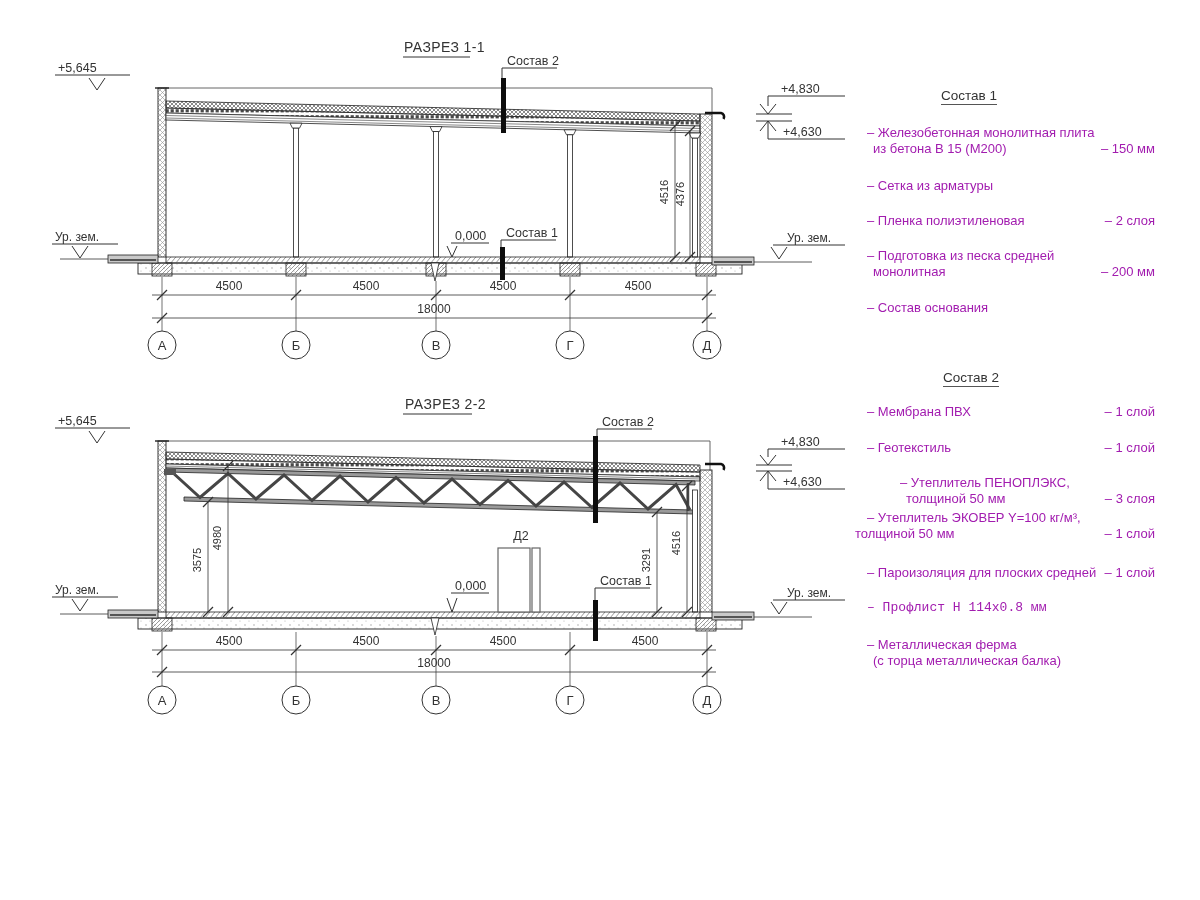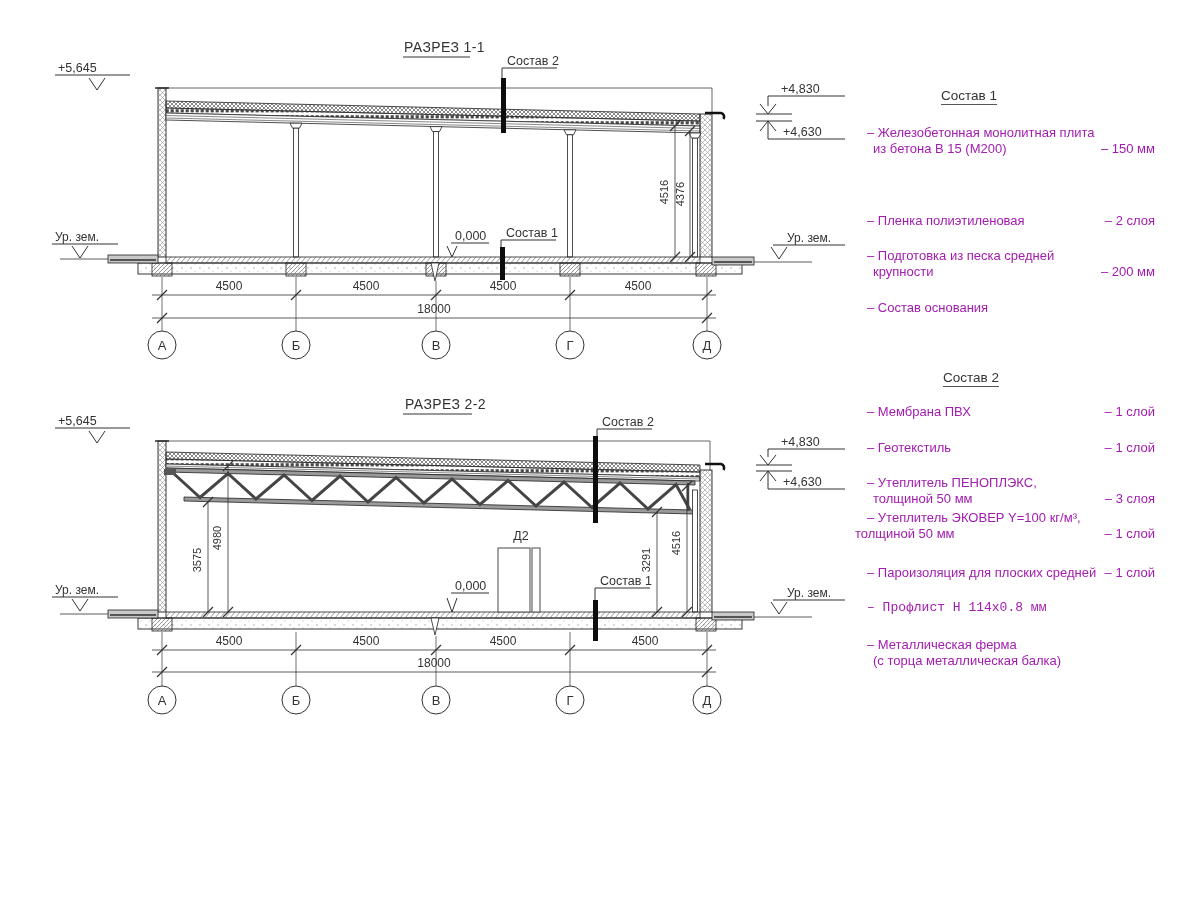--- a/index.html
+++ b/index.html
@@ -383,45 +383,49 @@
   </g>
 </svg>
 
 <div class="panel" id="panel1">
   <div class="p-title" style="left:86px;">Состав 1</div>
   <div class="p-item" style="top:37px;">
     <span class="l1">– Железобетонная  монолитная плита</span>
     <span class="l2">из бетона В 15 (М200)</span>
     <span class="val">– 150 мм</span>
   </div>
+  <div class="p-item" style="top:90px;">
+    <span class="l1">– Сетка из арматуры</span>
+    <span class="val"></span>
+  </div>
   <div class="p-item" style="top:125px;">
     <span class="l1">– Пленка полиэтиленовая</span>
     <span class="val">–  2 слоя</span>
   </div>
   <div class="p-item" style="top:160px;">
     <span class="l1">– Подготовка из песка средней</span>
-    <span class="l2">крупности</span>
+    <span class="l2">монолитная</span>
     <span class="val">– 200 мм</span>
   </div>
   <div class="p-item" style="top:212px;">
     <span class="l1">– Состав основания</span>
   </div>
 </div>
 
 <div class="panel" id="panel2">
   <div class="p-title" style="left:88px;">Состав 2</div>
   <div class="p-item" style="top:34px;">
     <span class="l1">– Мембрана ПВХ</span>
     <span class="val">– 1 слой</span>
   </div>
   <div class="p-item" style="top:70px;">
     <span class="l1">– Геотекстиль</span>
     <span class="val">– 1 слой</span>
   </div>
-  <div class="p-item" style="top:105px;">
+  <div class="p-item" style="top:105px;margin-left:33px;">
     <span class="l1">– Утеплитель ПЕНОПЛЭКС,</span>
     <span class="l2">толщиной 50 мм</span>
     <span class="val">– 3 слоя</span>
   </div>
   <div class="p-item" style="top:140px;">
     <span class="l1">– Утеплитель ЭКОВЕР Y=100 кг/м³,</span>
     <span class="l2 outdent">толщиной 50 мм</span>
     <span class="val">– 1 слой</span>
   </div>
   <div class="p-item" style="top:195px;">

